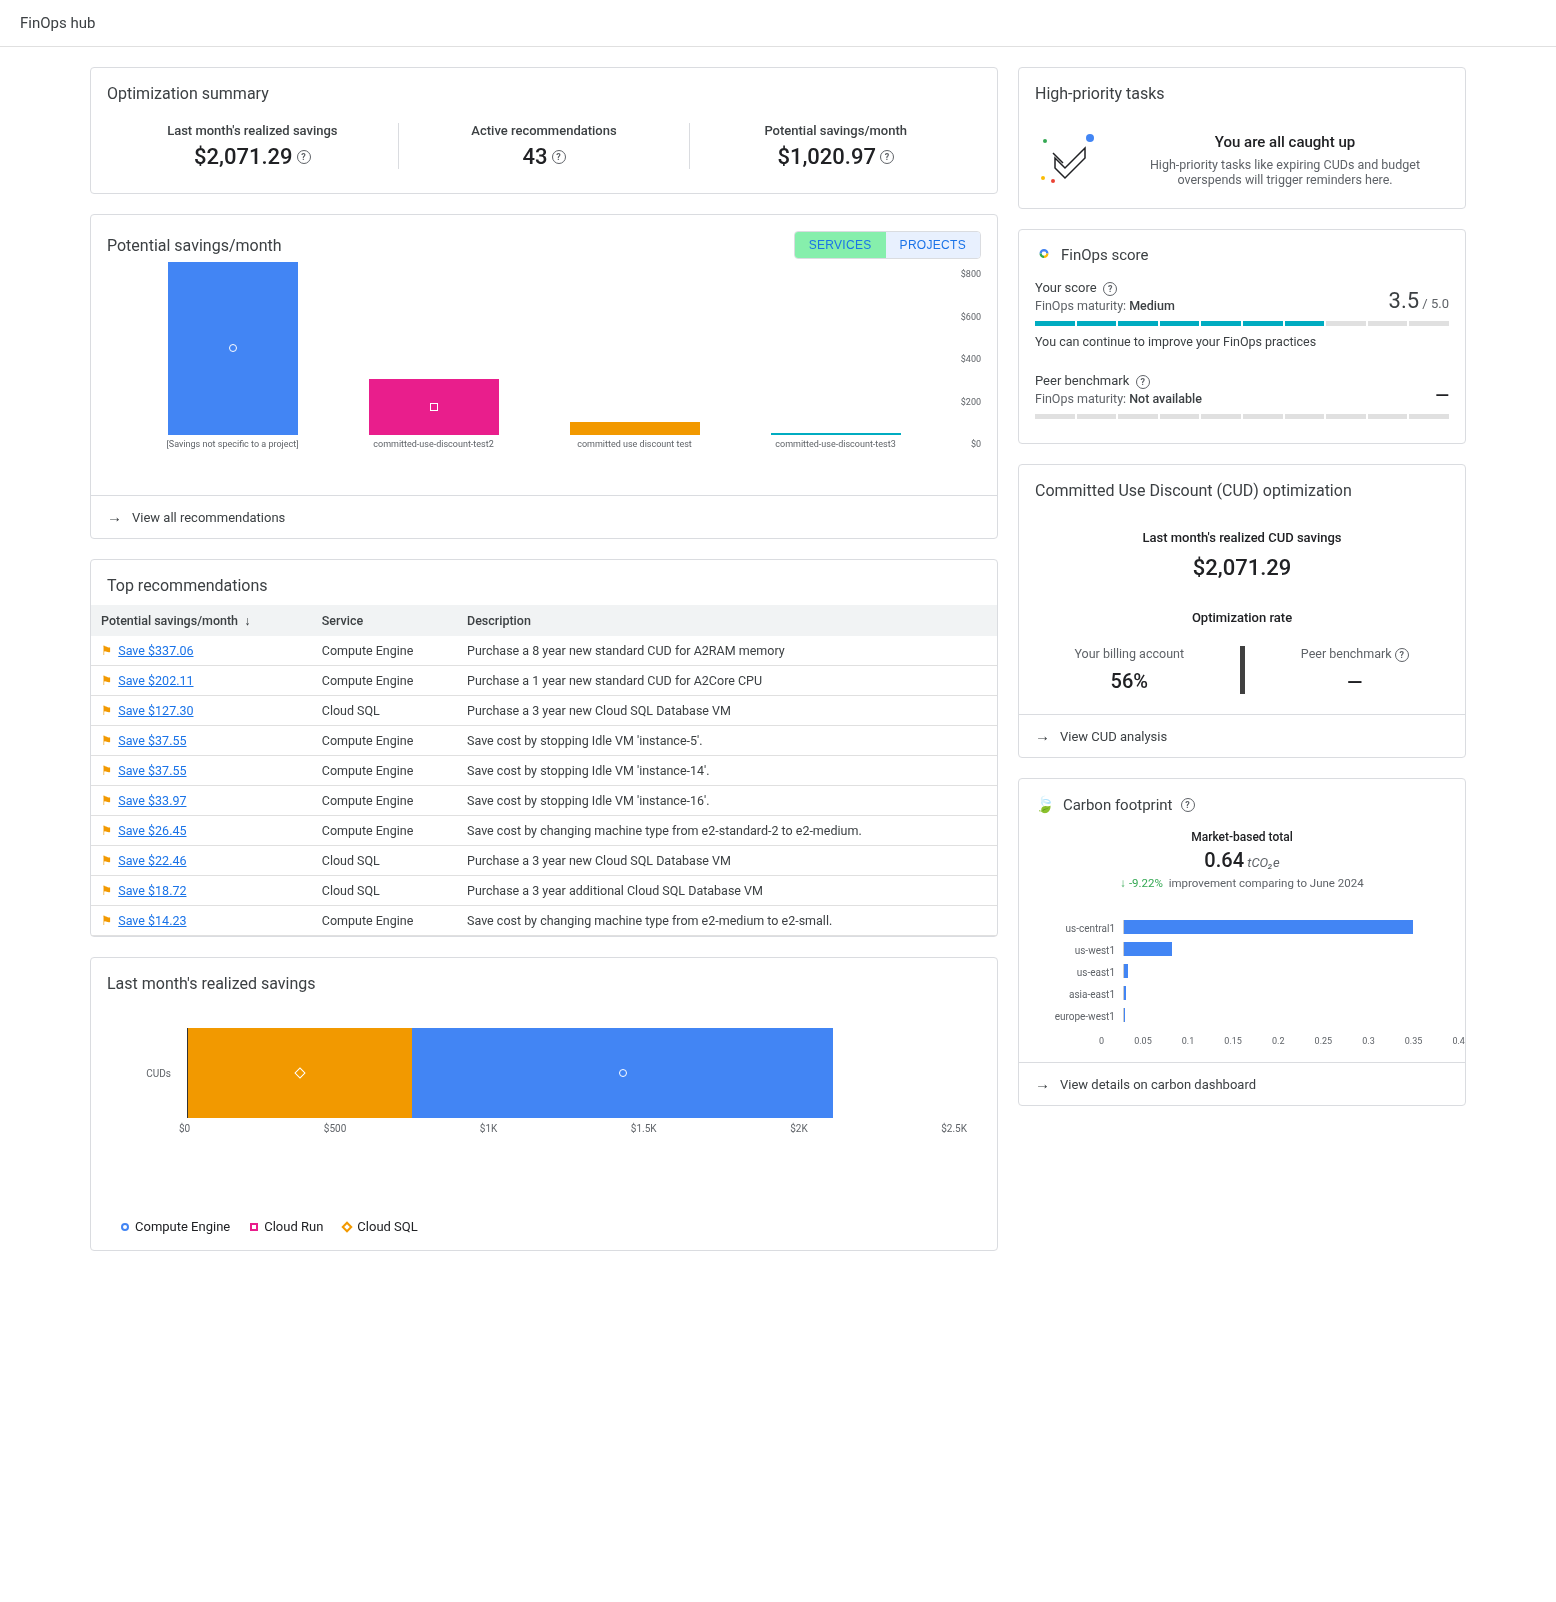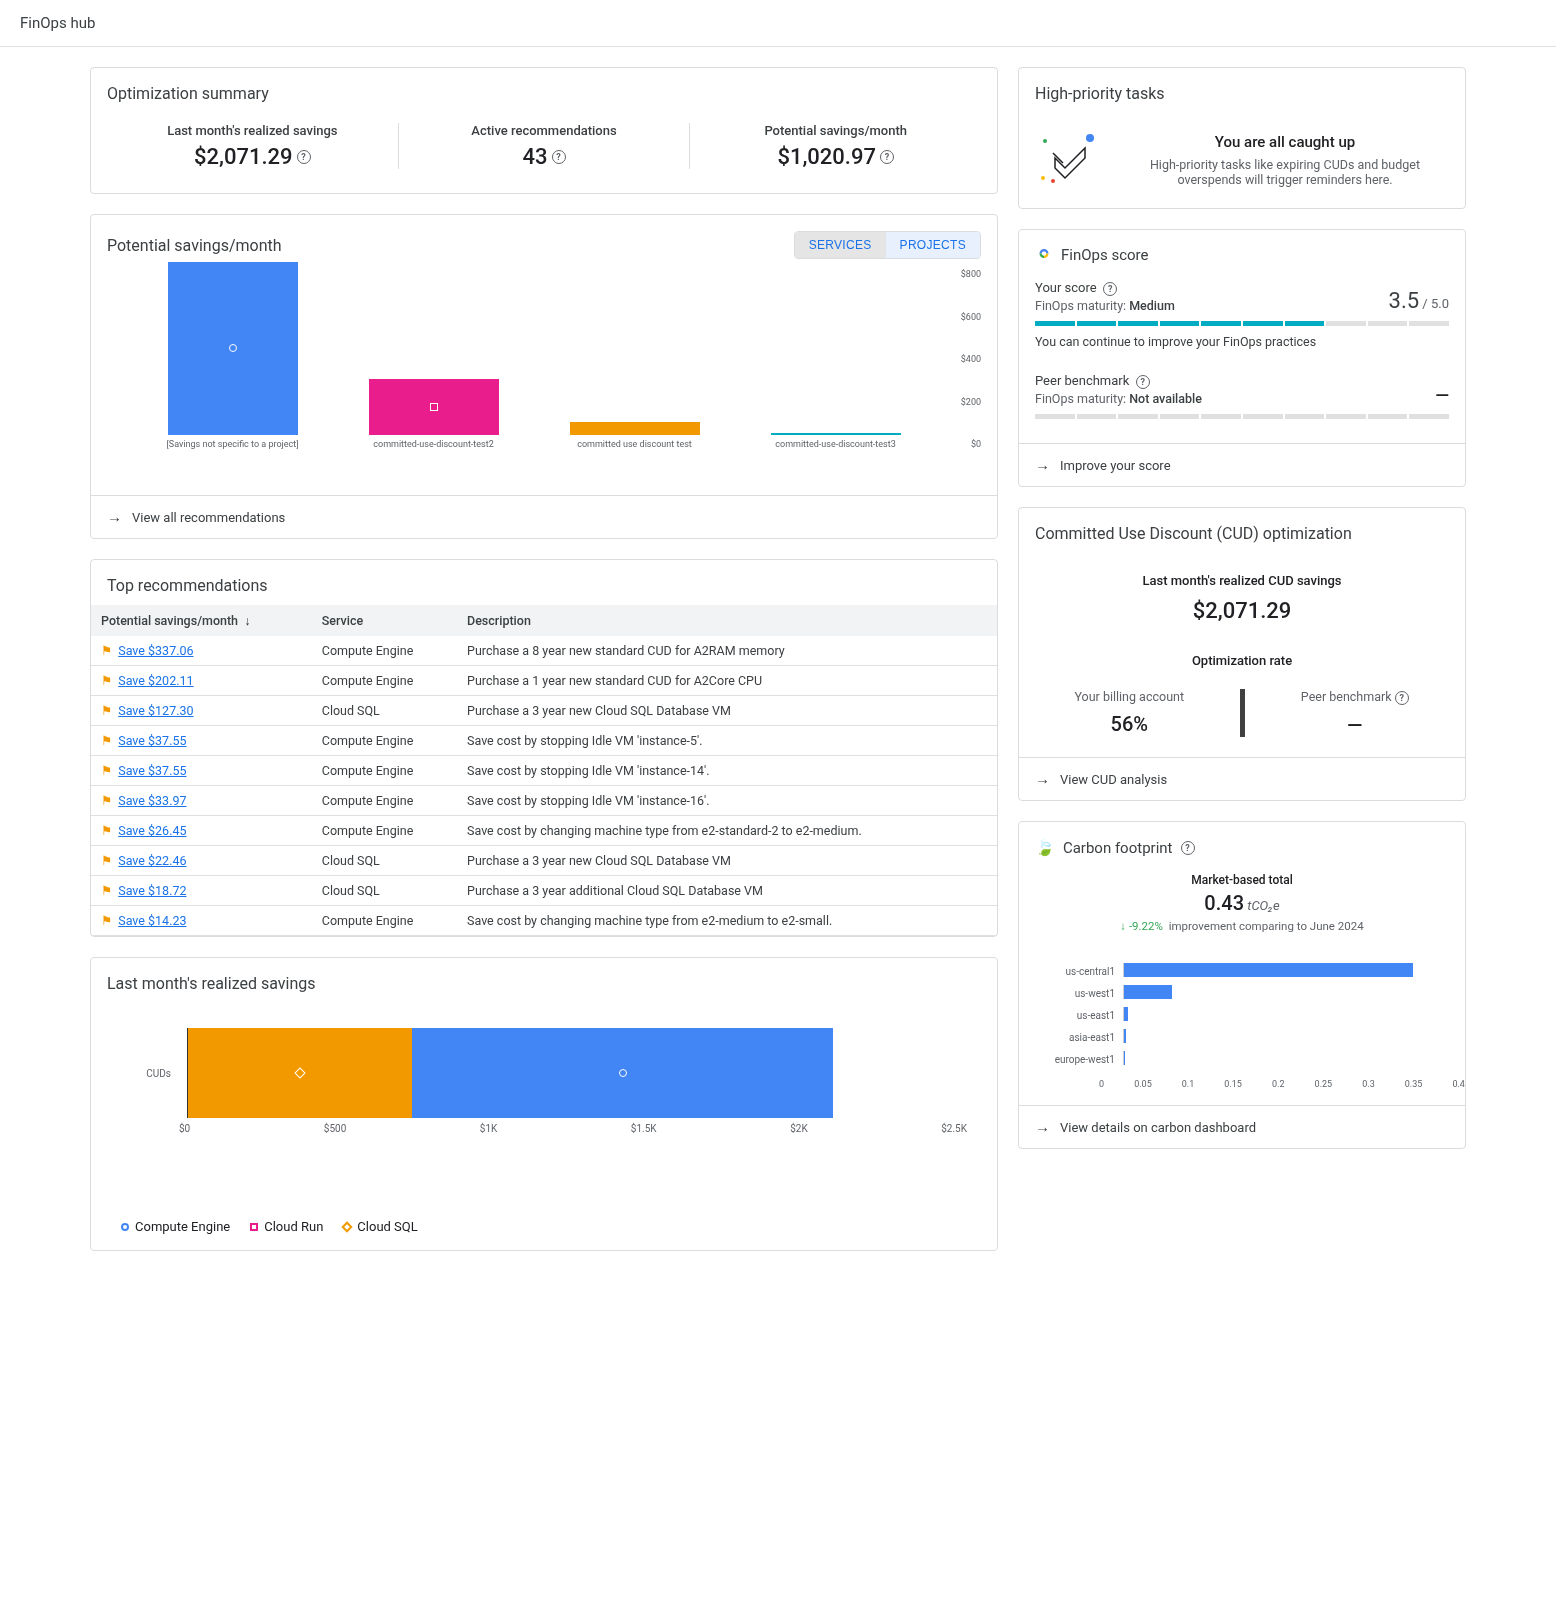--- a/index.html
+++ b/index.html
@@ -14,21 +14,21 @@
 .card-footer { border-top: 1px solid #dadce0; padding: 12px 16px; display: flex; align-items: center; gap: 10px; font-size: 13px; color: #3c4043; cursor: pointer; }
 .arrow-icon::before { content: "→"; font-weight: bold; font-size: 15px; }
 .summary-row { display: flex; padding: 10px 16px 24px 16px; }
 .summary-item { flex: 1; text-align: center; border-right: 1px solid #dadce0; padding: 0 10px; }
 .summary-item:last-child { border-right: none; }
 .summary-label { font-size: 13px; color: #3c4043; margin-bottom: 6px; font-weight: 500;}
 .summary-value { font-size: 22px; font-weight: 500; color: #202124; display: inline-flex; align-items: center; gap: 4px; }
 .help-icon { display: inline-flex; width: 14px; height: 14px; border-radius: 50%; border: 1.5px solid #5f6368; align-items: center; justify-content: center; font-size: 9px; font-weight: bold; color:#5f6368;}
 .help-icon::before { content: "?"; }
 .toggle-group { display: flex; border: 1px solid #dadce0; border-radius: 4px; overflow: hidden; }
-.toggle-btn { padding: 6px 14px; font-size: 12px; font-weight: 500; cursor: pointer; color: #1a73e8; background: #e5e5e5; border:none; letter-spacing: 0.3px;}
+.toggle-btn { padding: 6px 14px; font-size: 12px; font-weight: 500; cursor: pointer; color: #1a73e8; background: #86efac; border:none; letter-spacing: 0.3px;}
 .toggle-btn.active { background: #e8f0fe; }
 .chart-area { position: relative; height: 210px; margin-top: 10px; }
 .bar-chart { display: flex; align-items: flex-end; height: 180px; gap: 30px; padding-left: 40px; padding-right: 60px; }
 .bar-group { flex: 1; display: flex; flex-direction: column; align-items: center; }
 .bar { width: 100%; max-width: 130px; position: relative; }
 .bar-label { font-size: 9px; color: #5f6368; text-align: center; margin-top: 4px; }
 .y-axis { position: absolute; right: 0; top: 0; height: 180px; display: flex; flex-direction: column; justify-content: space-between; font-size: 9px; color: #5f6368; text-align: right; }
 .table { width: 100%; border-collapse: collapse; font-size: 12.5px; }
 .table th { text-align: left; padding: 8px 10px; background: #f1f3f4; font-weight: 500; color: #3c4043; font-size:12.5px;}
 .table td { padding: 7px 10px; border-bottom: 1px solid #e0e0e0; color: #3c4043; }
@@ -321,24 +321,20 @@
             <div class="progress-seg"></div>
             <div class="progress-seg"></div>
             <div class="progress-seg"></div>
             <div class="progress-seg"></div>
             <div class="progress-seg"></div>
             <div class="progress-seg"></div>
             <div class="progress-seg"></div>
             <div class="progress-seg"></div>
           </div>
   </div>
-  <div class="card-footer">
-    <span class="arrow-icon"></span>
-    <span>Improve your score</span>
-  </div>
 </div>
 
 <div class="card">
   <div class="card-header">Committed Use Discount (CUD) optimization</div>
   <div class="cud-stats">
     <div style="font-size:13px;font-weight:500;margin-bottom:10px;">Last month's realized CUD savings</div>
     <div style="font-size:22px;font-weight:500;margin-bottom:30px;">$2,071.29</div>
     <div style="font-size:13px;font-weight:500;margin-bottom:14px;">Optimization rate</div>
     <div class="cud-rate-row">
       <div class="cud-rate-item">
@@ -358,21 +354,21 @@
 </div>
 
 <div class="card">
   <div class="carbon-header">
     <span class="leaf-icon">🍃</span>
     <span>Carbon footprint</span>
     <span class="help-icon"></span>
   </div>
   <div style="text-align:center;padding:0 16px;">
     <div style="font-size:12px;font-weight:500;">Market-based total</div>
-    <div style="margin:4px 0;"><span style="font-size:20px;font-weight:500;">0.43</span> <span style="font-size:13px;color:#5f6368;font-style:italic;">tCO₂e</span></div>
+    <div style="margin:4px 0;"><span style="font-size:20px;font-weight:500;">0.64</span> <span style="font-size:13px;color:#5f6368;font-style:italic;">tCO₂e</span></div>
     <div style="font-size:11.5px;color:#5f6368;margin-bottom:12px;"><span class="green-arrow">↓</span> <span style="color:#34a853;">-9.22%</span> &nbsp;<span>improvement comparing to June 2024</span></div>
   </div>
   <div class="carbon-bars" id="carbon-bars">
           <div class="carbon-bar-row">
     <div class="carbon-region-label">us-central1</div>
     <div class="carbon-bar-track" style="border-left:1px solid #ccc;">
               <div class="carbon-bar-fill" style="width:91.25%;"></div>
             </div>
           </div>
           <div class="carbon-bar-row">

